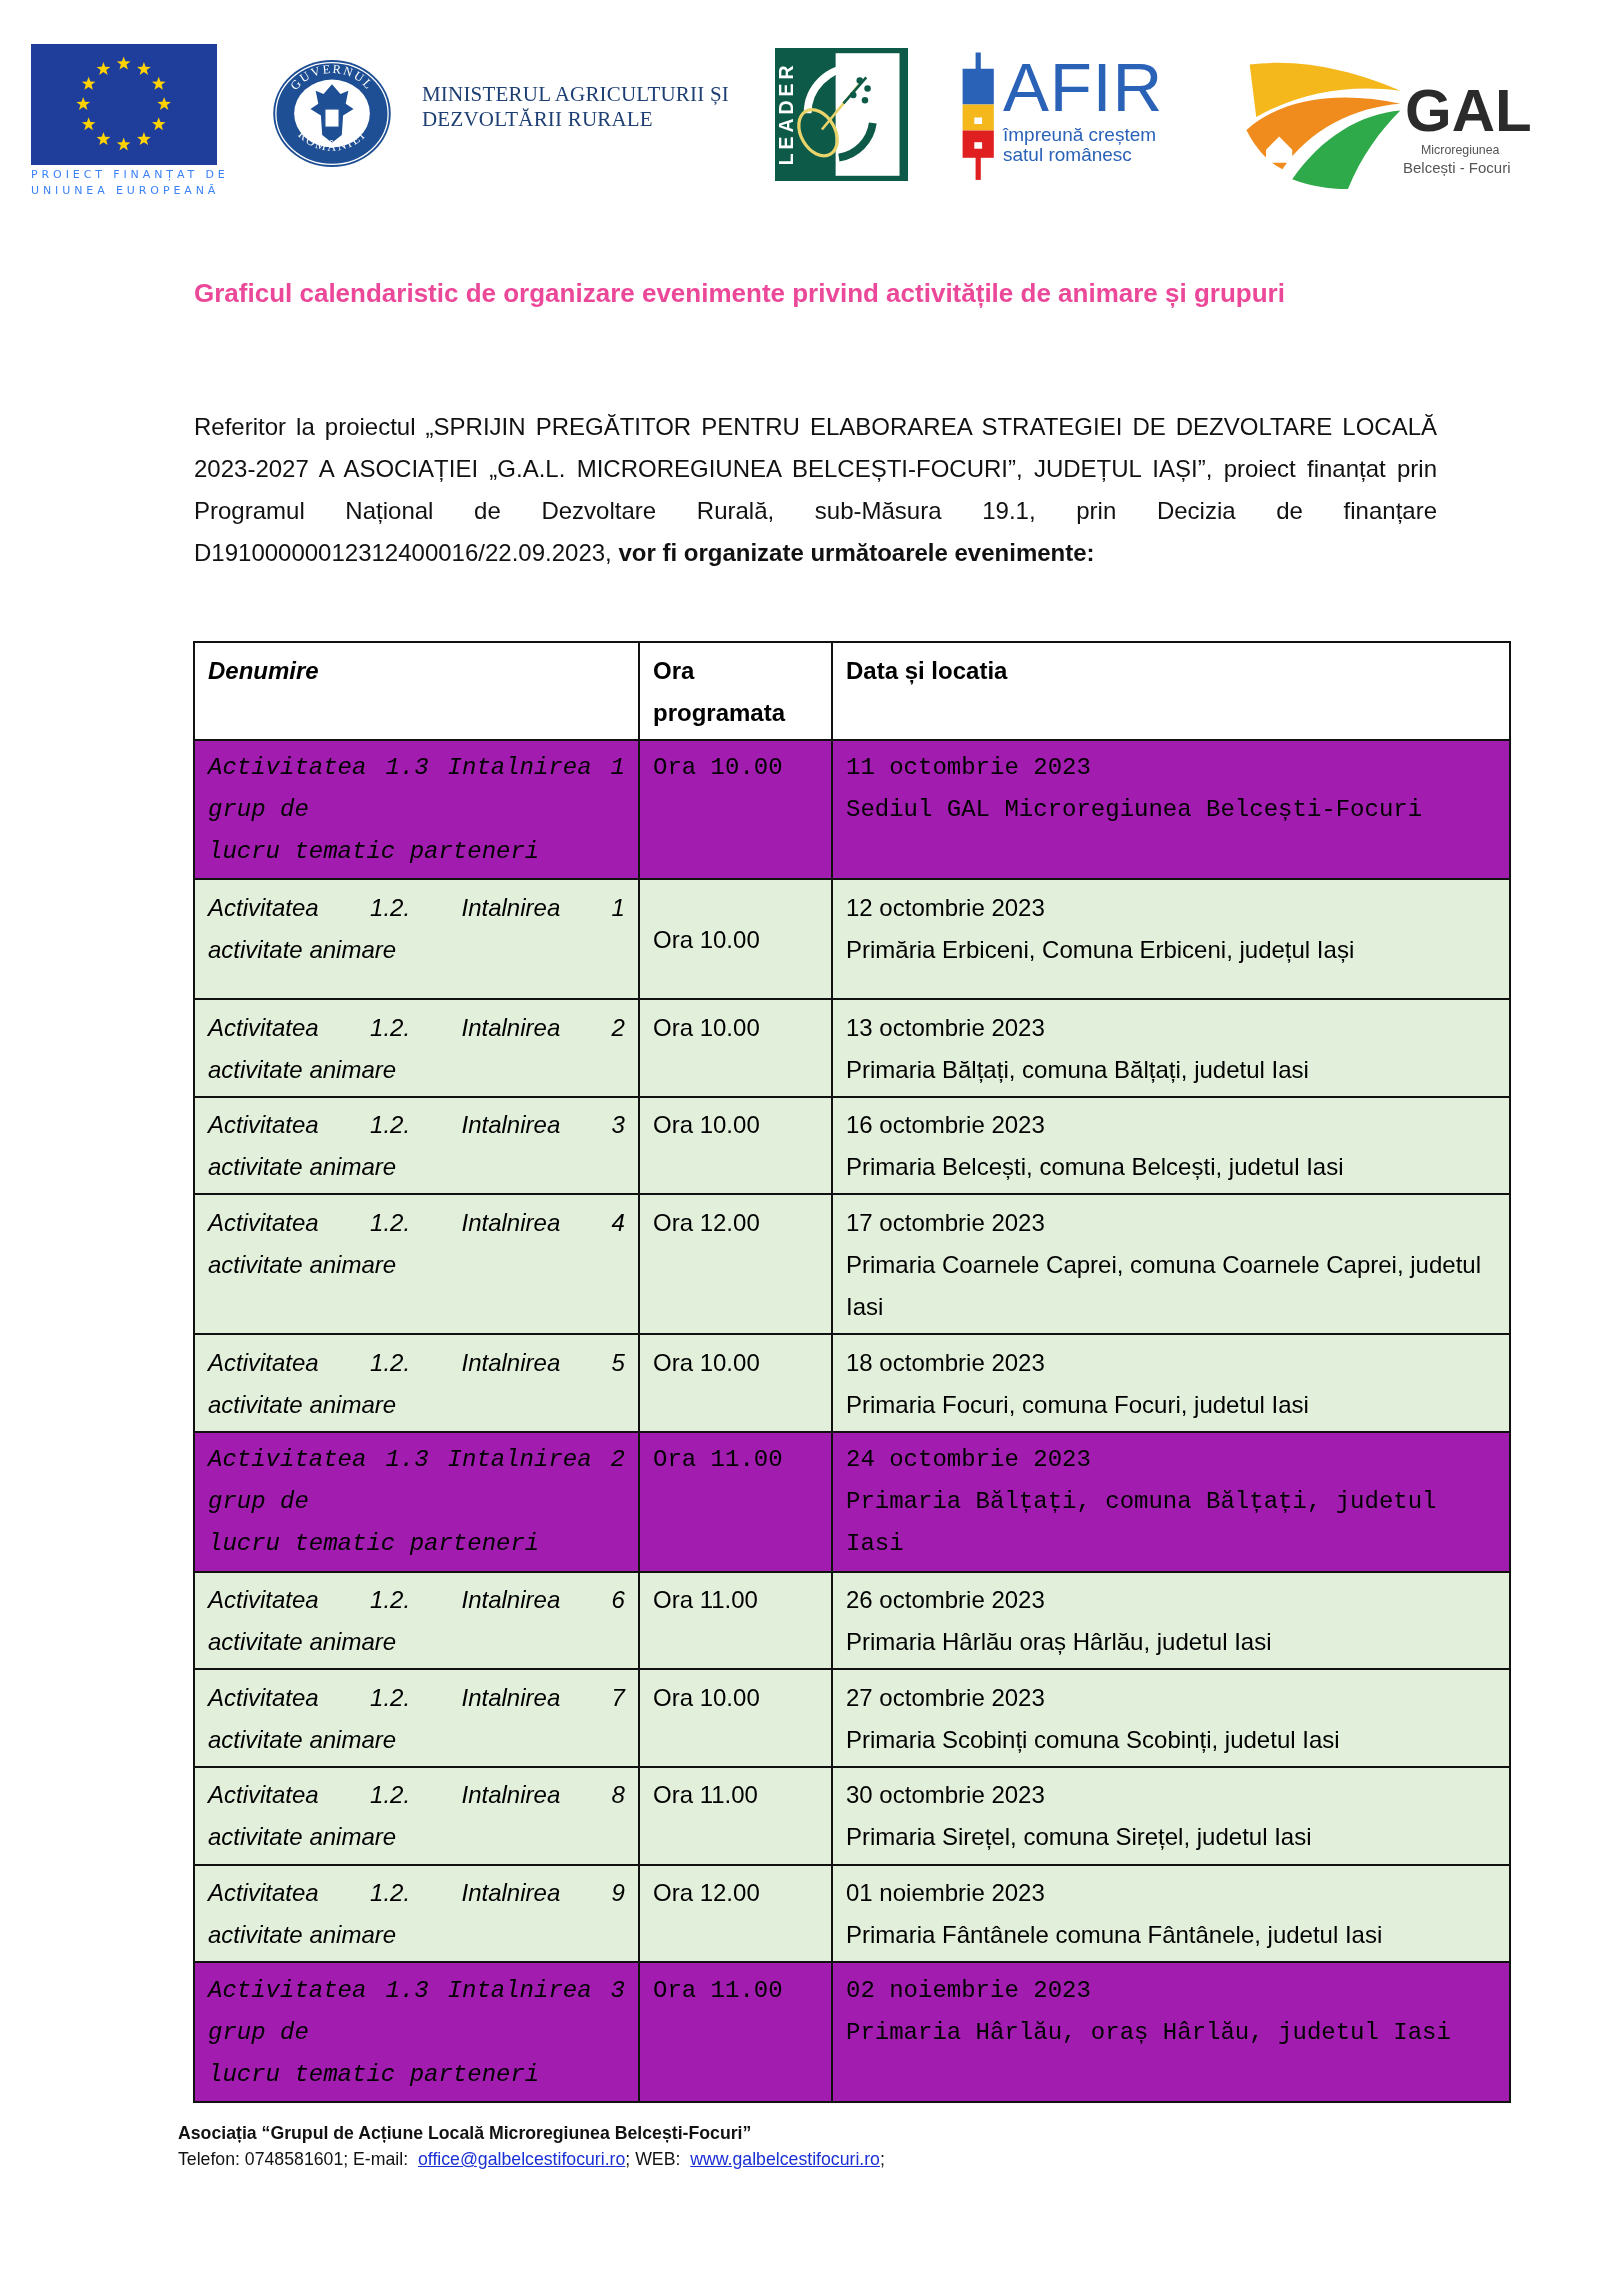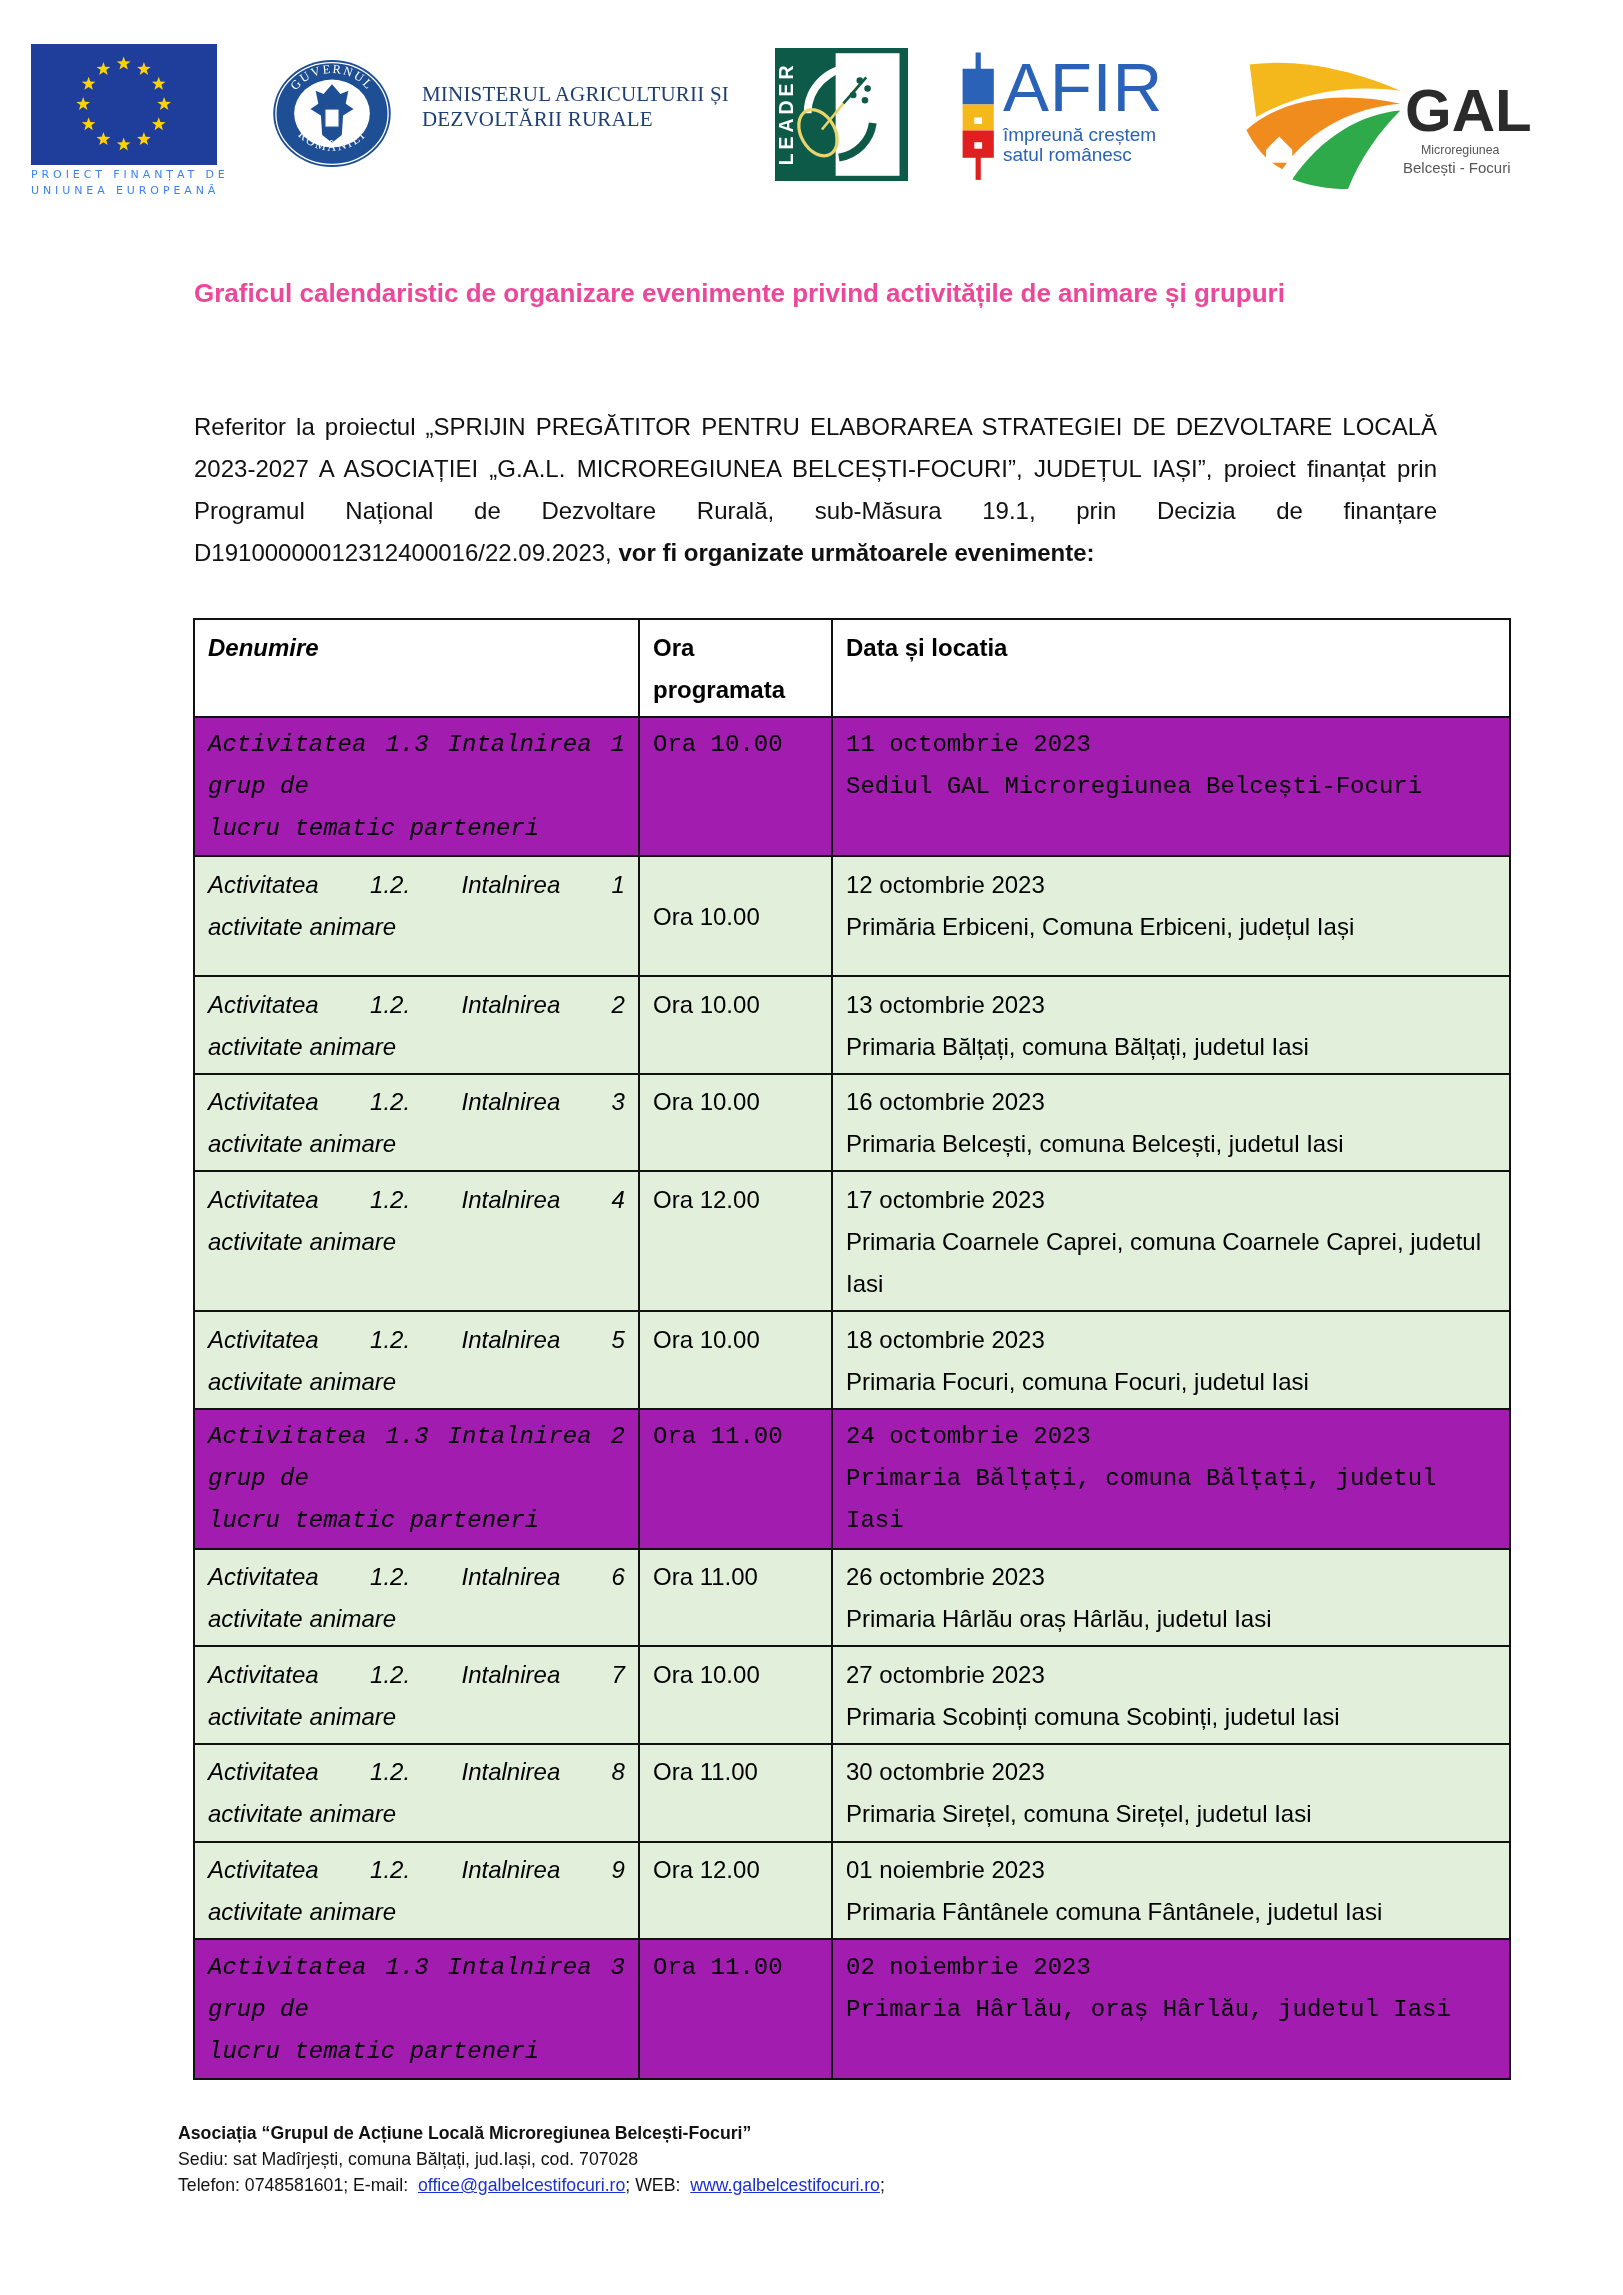--- a/index.html
+++ b/index.html
@@ -29,21 +29,21 @@
   #gal-sub2 { position:absolute; left:160px; top:101px; font-size:15px; color:#555; }
 
   
   #doc-title { position:absolute; left:194px; top:273px; width:1276px; font-weight:bold; font-size:26px;
                line-height:41px; color:#ec4899; font-family:"Liberation Sans", sans-serif; }
   #intro { position:absolute; left:194px; top:406px; width:1243px; font-size:24px; line-height:42px;
            text-align:justify; color:#111; }
   #intro b { font-weight:bold; }
 
   
-  #events-table { position:absolute; left:193px; top:618px; width:1316px; border-collapse:collapse;
+  #events-table { position:absolute; left:193px; top:641px; width:1316px; border-collapse:collapse;
                   table-layout:fixed; font-size:24px; }
   #events-table td, #events-table th { border:2px solid #111; vertical-align:top; padding:6.5px 13px 5.2px 13px;
                   line-height:42px; text-align:left; }
   #events-table th { font-weight:bold; background:#ffffff; height:73px; }
   #events-table th.c1 { font-style:italic; }
   col.c1 { width:445px; } col.c2 { width:193px; } col.c3 { width:678px; }
   tr.orange td { background:#a21caf;font-family:Liberation Mono, monospace; }
   tr.green td { background:#e2efda;margin-left:8px; }
   td.name { font-style:italic; text-align:justify !important; text-align-last:left; }
   td.name .line1 { display:flex; justify-content:space-between; }
@@ -344,18 +344,17 @@
         <td>
           <div>02 noiembrie 2023</div>
           <div>Primaria Hârlău, oraș Hârlău, judetul Iasi</div>
         </td>
       </tr>
     </tbody>
 </table>
 
 <div id="footer">
   <div class="org">Asociația “Grupul de Acțiune Locală Microregiunea Belcești-Focuri”</div>
-  <div>Sediu: sat Madîrjești, comuna Bălțați, jud.Iași, cod. 707028</div>
   <div>
     <span>Telefon: 0748581601</span><span>; E-mail:</span>&nbsp; <a href="#">office@galbelcestifocuri.ro</a><span>; WEB:</span>&nbsp; <a href="#">www.galbelcestifocuri.ro</a><span>;</span>
   </div>
 </div>
 
 
 </body></html>

